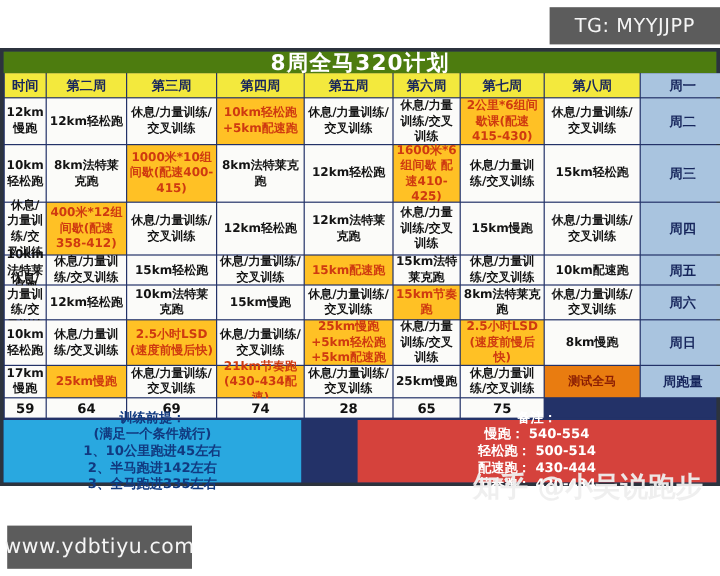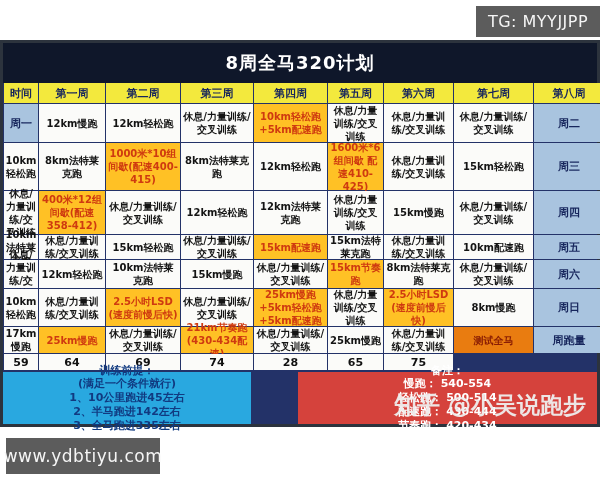--- a/index.html
+++ b/index.html
@@ -6,32 +6,32 @@
   body{
     width:600px;height:480px;position:relative;background:#ffffff;
     font-family:"DejaVu Sans","Liberation Sans",sans-serif;
     overflow:hidden;
   }
   .badge{
     position:absolute;background:#5c5c5c;color:#f5f5f5;
     display:flex;align-items:center;justify-content:center;
     font-size:16px;letter-spacing:.5px;
   }
-  #tg-badge{top:6px;right:0;width:124px;height:31px;}
+  #tg-badge{top:6px;right:0;width:142px;height:31px;}
   #site-badge{left:6px;top:438px;width:154px;height:36px;font-size:17px;z-index:5;}
   #watermark{
     position:absolute;right:14px;top:390px;z-index:4;
     color:#efefef;font-size:23px;font-weight:bold;opacity:.95;white-space:nowrap;
   }
   #plan{
     position:absolute;top:40px;left:0;width:600px;
     background:#233268;border:3px solid #2c333d;box-sizing:border-box;
   }
   #title{
-    height:40px;background:#0f172a;color:#ffffff;
+    height:18px;background:#4d7c0f;color:#ffffff;
     display:flex;align-items:center;justify-content:center;
     font-size:18px;font-weight:bold;letter-spacing:1px;
   }
   #grid{
     display:grid;gap:1px;background:#233268;width:592px;margin:0 auto;
   }
   .hcell{
     background:#f3e93d;color:#17265c;font-weight:bold;font-size:11px;
     display:flex;align-items:center;justify-content:center;
   }
@@ -64,35 +64,35 @@
 </style>
 </head>
 <body>
 
 <div id="tg-badge" class="badge">TG: MYYJJPP</div>
 
 <div id="plan">
   <div id="title">8周全马320计划</div>
   <div id="grid" style="grid-template-columns: 34px 66px 74px 72px 73px 55px 69px 79px 70px; grid-template-rows: 20px 38px 47px 43px 24px 28px 37px 26px 16px;">
       <div class="hcell">时间</div>
-      <div class="hcell">第一周</div>
       <div class="hcell">第二周</div>
       <div class="hcell">第三周</div>
       <div class="hcell">第四周</div>
       <div class="hcell">第五周</div>
       <div class="hcell">第六周</div>
       <div class="hcell">第七周</div>
       <div class="hcell">第八周</div>
       <div class="rlabel">周一</div>
       <div class="cell">12km慢跑</div>
       <div class="cell">12km轻松跑</div>
       <div class="cell">休息/力量训练/交叉训练</div>
       <div class="cell hl">10km轻松跑+5km配速跑</div>
       <div class="cell">休息/力量训练/交叉训练</div>
       <div class="cell">休息/力量训练/交叉训练</div>
+      <div class="cell hl">2公里*6组间歇课(配速415-430)</div>
       <div class="cell">休息/力量训练/交叉训练</div>
       <div class="rlabel">周二</div>
       <div class="cell">10km轻松跑</div>
       <div class="cell">8km法特莱克跑</div>
       <div class="cell hl">1000米*10组间歇(配速400-415)</div>
       <div class="cell">8km法特莱克跑</div>
       <div class="cell">12km轻松跑</div>
       <div class="cell hl">1600米*6组间歇 配速410-425)</div>
       <div class="cell">休息/力量训练/交叉训练</div>
       <div class="cell">15km轻松跑</div>

